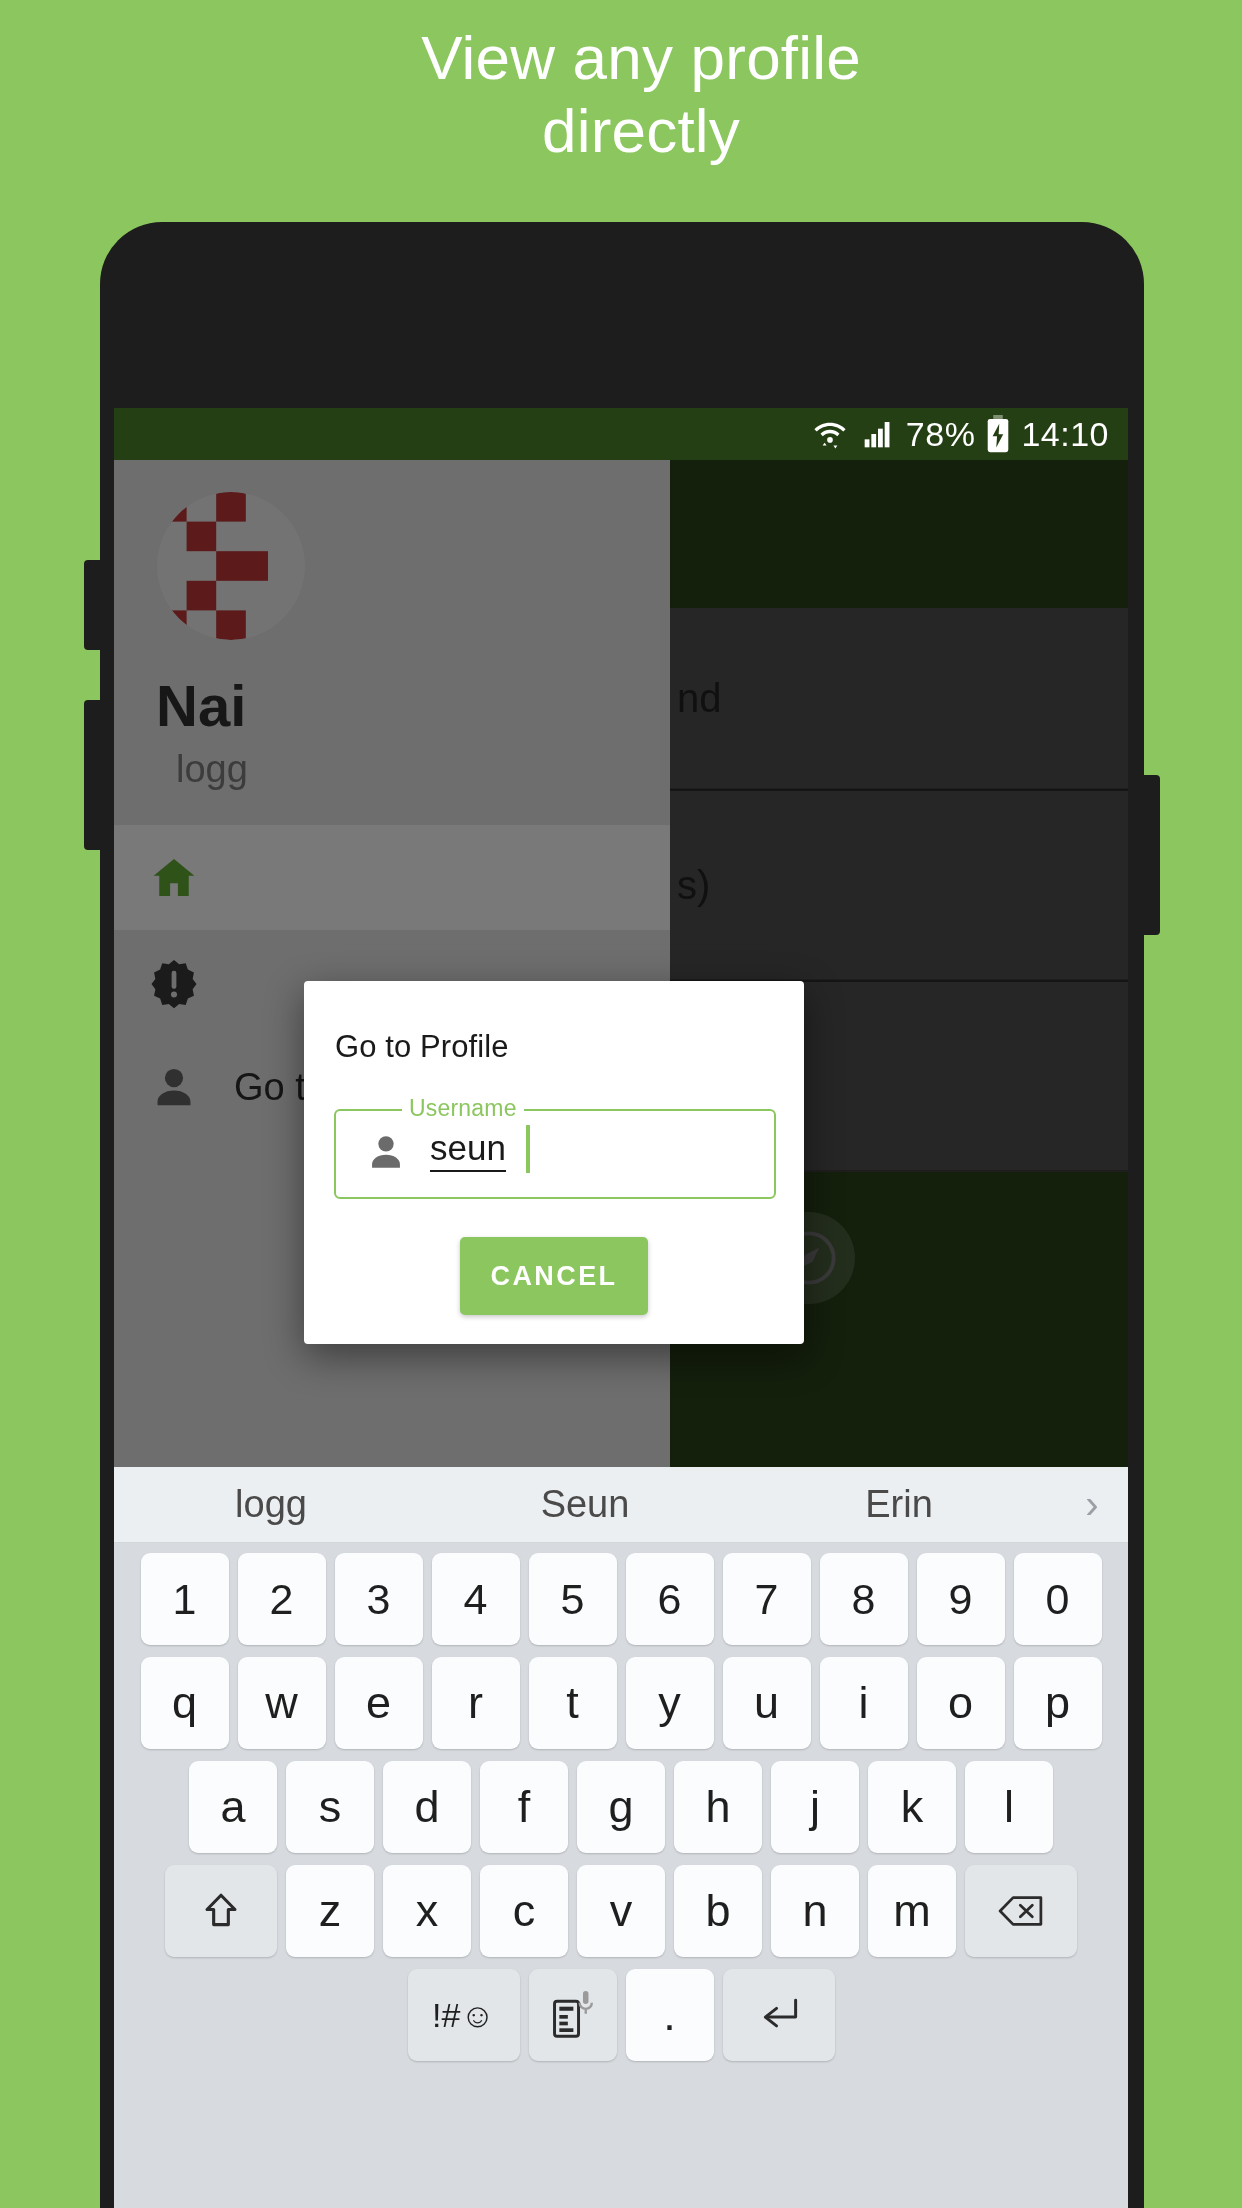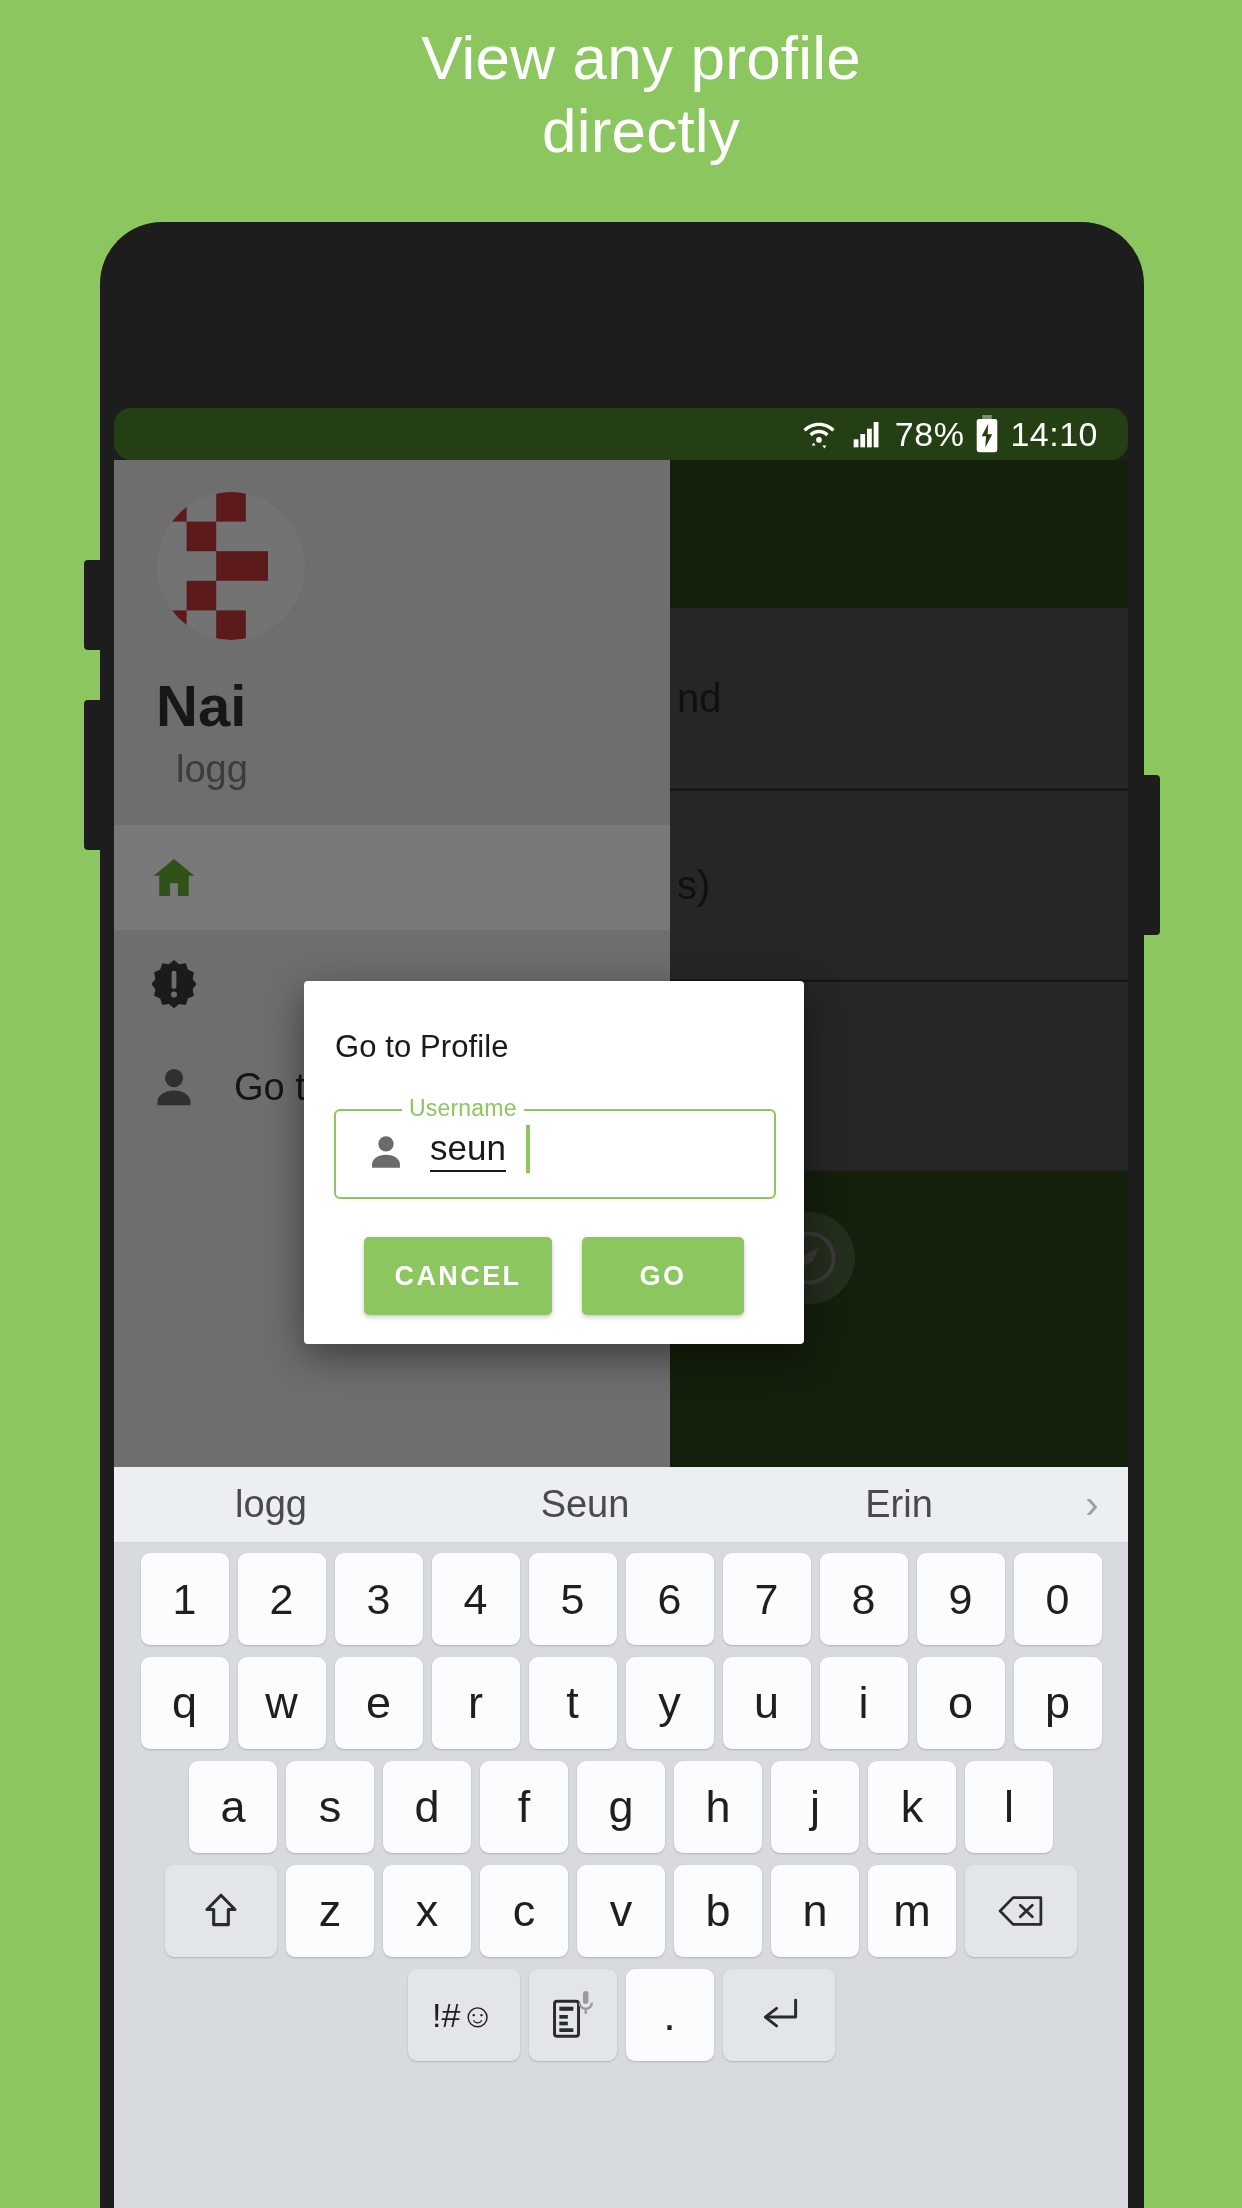--- a/index.html
+++ b/index.html
@@ -52,24 +52,23 @@
     background:#1e1e1e;
     overflow:hidden;
   }
 
   
   .statusbar {
     position:absolute; left:0; top:0;
     width:1014px; height:52px;
     background:#253f14;
     display:flex; align-items:center; justify-content:flex-end;
-    padding-right:30px;
+    padding-right:19px;
     color:#ffffff;
     font-size:33px;
-    border-radius:17px;
   }
   .sb-item { margin-left:10px; display:flex; align-items:center; }
   .sb-time { font-size:34px; letter-spacing:0.5px; }
   .sb-pct  { font-size:34px; letter-spacing:0.5px; }
 
   
   .app-behind {
     position:absolute; left:0; top:52px;
     width:1014px; height:1016px;
     background:#1e1e1e;
@@ -390,21 +389,20 @@
           <circle fill="#6b6b6b" cx="12" cy="7" r="4.2"></circle>
           <path fill="#6b6b6b" d="M12 12.9c-4.3 0-7.6 2.3-7.6 5.1V20h15.2v-2c0-2.8-3.3-5.1-7.6-5.1z"></path>
         </svg>
       </span>
       <span class="field-value" placeholder="Username">seun</span>
       <span class="caret"></span>
     </div>
 
     <div class="dlg-actions">
       <button class="btn btn-cancel">CANCEL</button>
-      <button class="btn btn-go">GO</button>
     </div>
   </div>
 
   <div class="keyboard">
     <div class="kb-suggest">
       <span class="kb-sug">logg</span>
       <span class="kb-sug">Seun</span>
       <span class="kb-sug">Erin</span>
       <span class="kb-chevron">›</span>
     </div>

